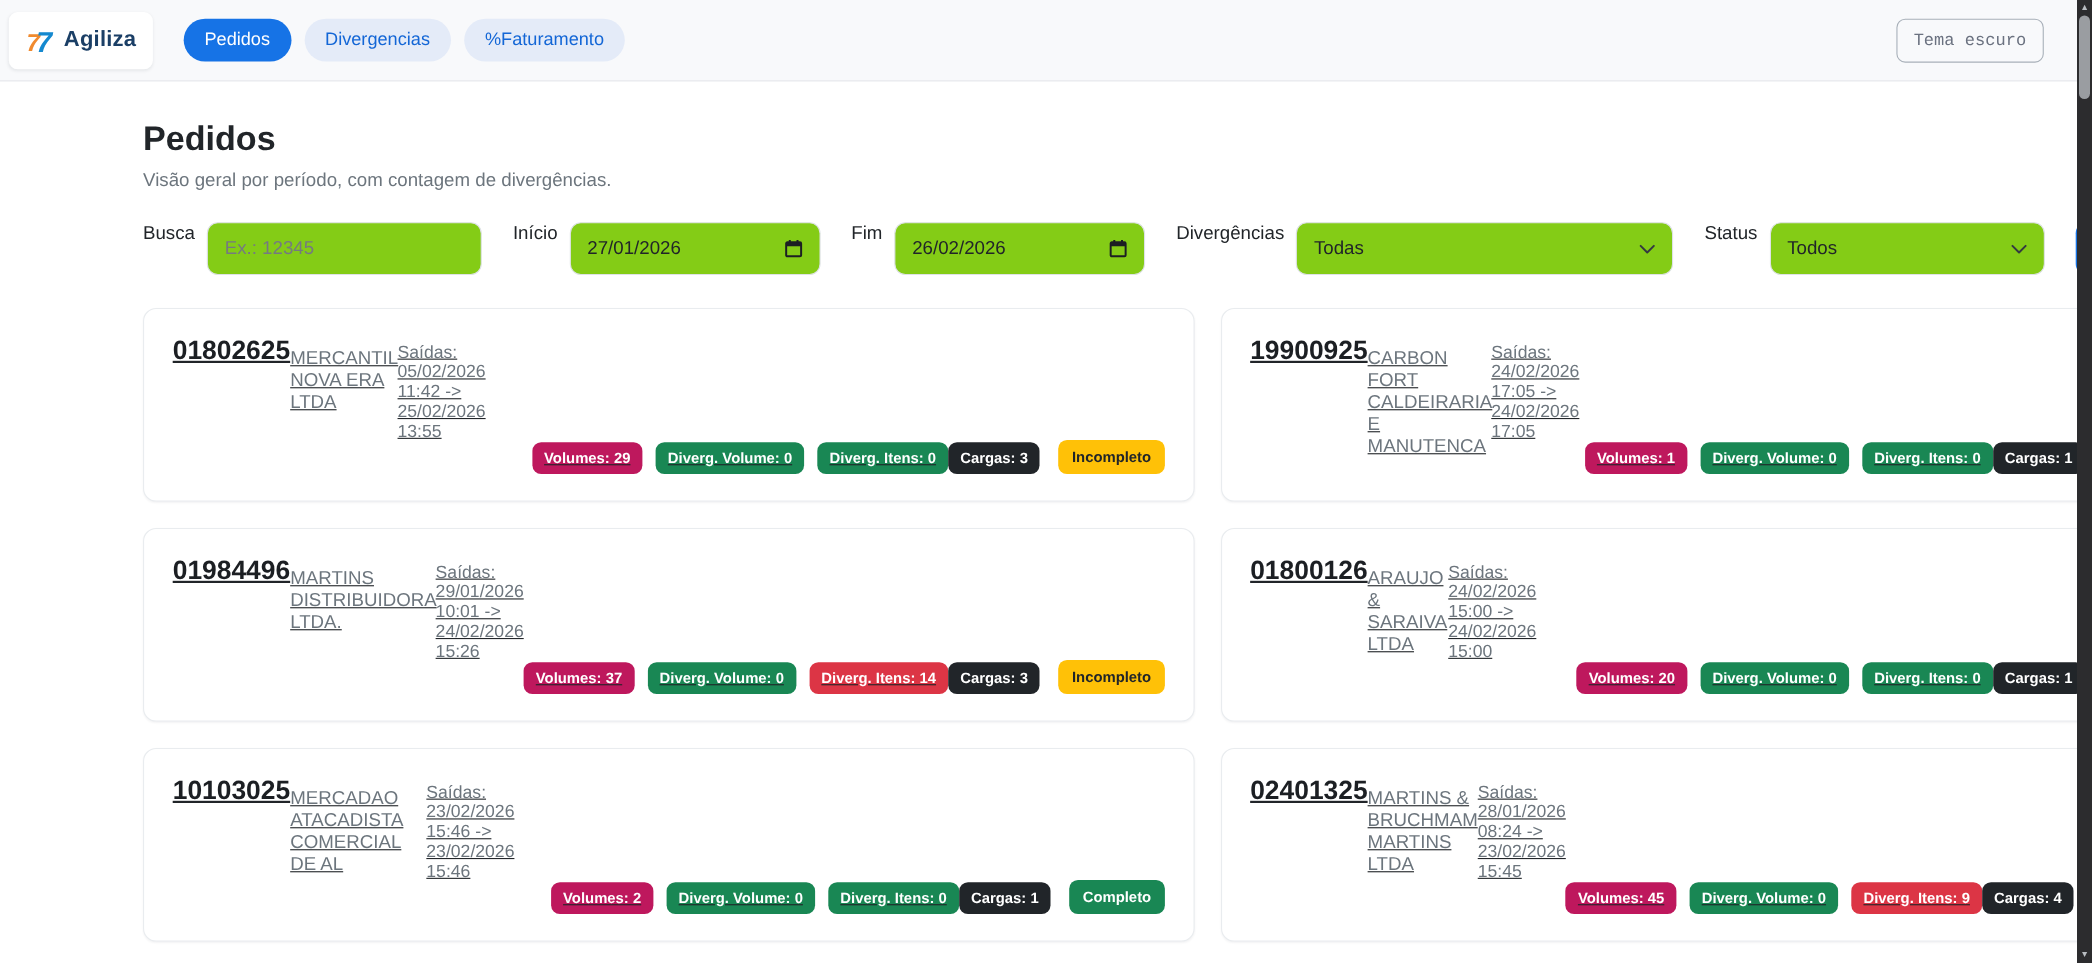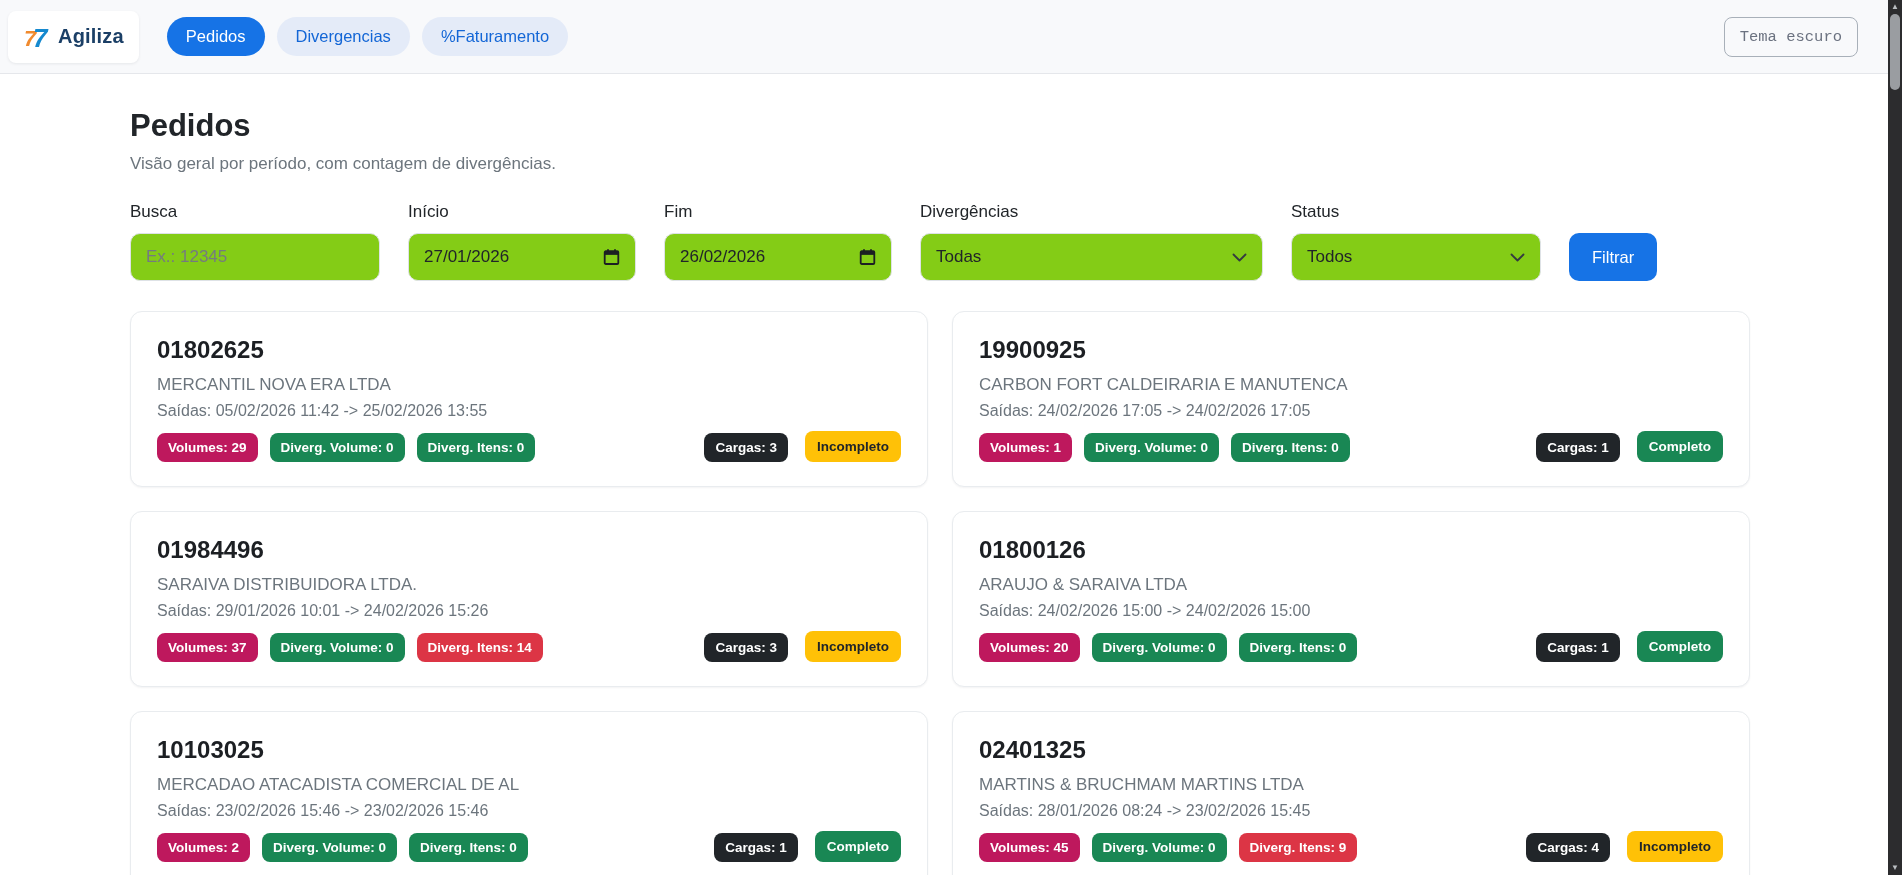--- a/index.html
+++ b/index.html
@@ -35,21 +35,21 @@
     font-family:Liberation Mono, monospace;
   }
 
   
   .main { padding:24px 0 0 130px; width:1750px; }
   .page-title { margin:10px 0 0; font-size:31px; font-weight:700; color:#212529; }
   .subtitle { margin:10px 0 0; color:#6c757d; font-size:17px; }
 
   
   .filters { display:flex; gap:28px; margin-top:28px; align-items:flex-end; }
-  .fgroup { display:flex; flex-direction:column; gap:11px; }
+  .fgroup { display:flex; gap:11px; }
   .flabel { font-size:17px; color:#212529; }
   .control {
     height:48px; border:1px solid #dee2e6; border-radius:10px; background:#84cc16;
     display:flex; align-items:center; padding:0 15px; font-size:17px; color:#212529;
     font-family:inherit;
   }
   input.control { width:250px; outline:none; }
   input.control::placeholder { color:#757a80; }
   .control.date { width:228px; justify-content:space-between; gap:12px; }
   .control.select { justify-content:space-between; cursor:pointer; }
@@ -60,21 +60,21 @@
     border-radius:10px; font-size:16.5px; cursor:pointer; font-family:inherit;
   }
 
   
   .grid { margin-top:30px; width:1620px; display:grid; grid-template-columns:repeat(2,1fr); gap:24px; }
   .card {
     border:1px solid #e9ecef; border-radius:12px; background:#fff;
     box-shadow:0 1px 2px rgba(16,24,40,.05);
     padding:24px 26px; display:flex; justify-content:space-between; height:176px;
   }
-  .card-main { display:flex; flex-direction:column; }
+  .card-main { display:flex; flex-direction:row;text-decoration:underline; }
   .order-number { margin:0; font-size:24px; font-weight:700; color:#1c1f23; }
   .order-company { margin-top:11px; font-size:17px; color:#6c757d; }
   .order-saidas  { margin-top:7px;  font-size:16px; color:#6c757d; }
   .chip-row { margin-top:auto; display:flex; gap:12px; }
   .chip {
     display:inline-flex; align-items:center; font-size:13.5px; font-weight:700;
     color:#fff; padding:7px 11px; border-radius:8px; white-space:nowrap;
   }
   .status-badge {
     font-size:13.5px; font-weight:700; padding:8px 12px; border-radius:8px; white-space:nowrap;
@@ -217,21 +217,21 @@
     </div>
     <div class="card-side">
       <span class="chip tone-dark">Cargas: 1</span>
       <span class="status-badge tone-success">Completo</span>
     </div>
   </article>
 
   <article class="card">
     <div class="card-main">
       <h3 class="order-number">01984496</h3>
-      <div class="order-company">SARAIVA DISTRIBUIDORA LTDA.</div>
+      <div class="order-company">MARTINS DISTRIBUIDORA LTDA.</div>
       <div class="order-saidas">Saídas: 29/01/2026 10:01 -&gt; 24/02/2026 15:26</div>
       <div class="chip-row">
         <span class="chip tone-gray">Volumes: 37</span>
         <span class="chip tone-green">Diverg. Volume: 0</span>
         <span class="chip tone-red">Diverg. Itens: 14</span>
       </div>
     </div>
     <div class="card-side">
       <span class="chip tone-dark">Cargas: 3</span>
       <span class="status-badge tone-warning">Incompleto</span>

